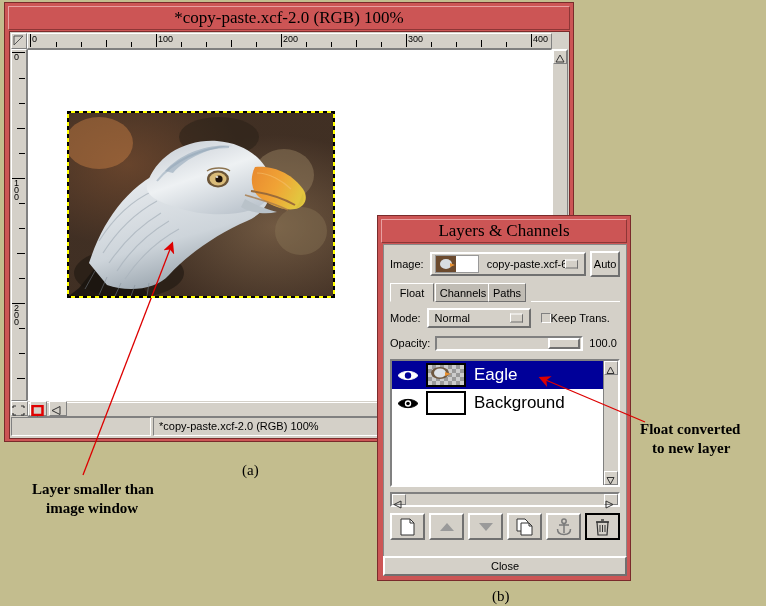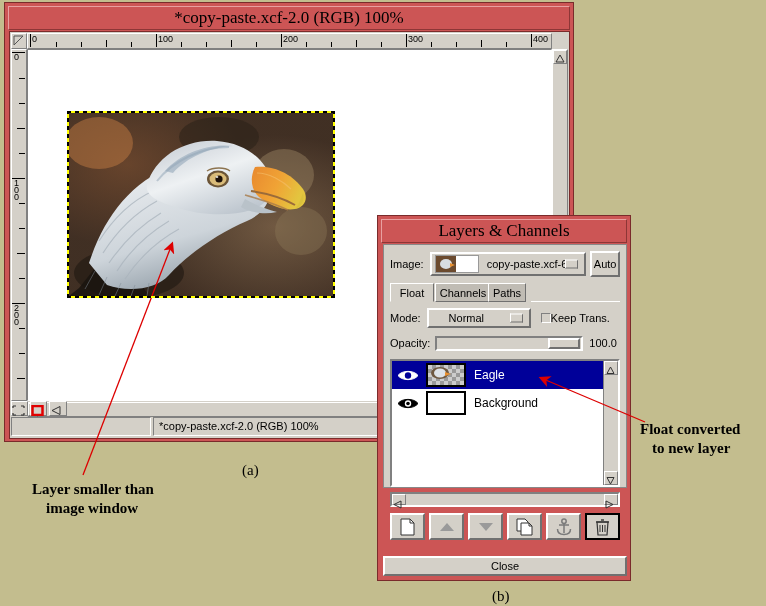--- a/index.html
+++ b/index.html
@@ -131,42 +131,42 @@
     background-size:100% 2px,100% 2px,2px 100%,2px 100%;
     background-position:0 0, 0 100%, 0 0, 100% 0;
     background-repeat:no-repeat;
     z-index:5; pointer-events:none;
   }
   .eagle .photo { position:absolute; left:2px; top:2px; right:2px; bottom:2px; overflow:hidden; }
 
   
   #layerswin { left:377px; top:215px; width:254px; height:366px; padding:3px; }
   #layerswin .lc-inner {
-    position:absolute; left:5px; top:28px; width:244px; height:244px;
+    position:absolute; left:5px; top:28px; width:244px; height:329px;
     background:#d4d0c8;
     border:1px solid #888; box-sizing:border-box;
     padding:6px 6px 0 6px;
   }
   .lbl { font-size:11px; color:#000; }
   .row { display:flex; align-items:center; }
   .sunken {
     background:#d4d0c8;
     border:2px solid #808080; border-right-color:#fff; border-bottom-color:#fff;
     box-sizing:border-box;
   }
   .raised {
     background:#d4d0c8;
     border:2px solid #fff; border-right-color:#707070; border-bottom-color:#707070;
     box-sizing:border-box;
   }
   .optmenu {
     background:#d4d0c8; position:relative;
     border:2px solid #fff; border-right-color:#707070; border-bottom-color:#707070;
     box-sizing:border-box; font-size:11px; color:#000;
-    display:flex; align-items:center; padding-left:20px;
+    display:flex; align-items:center; padding-left:6px;
   }
   .optmenu .handle {
     position:absolute; right:6px; top:50%; transform:translateY(-50%);
     width:13px; height:9px; background:#d4d0c8;
     border:1px solid #fff; border-right-color:#707070; border-bottom-color:#707070;
     box-sizing:border-box;
   }
   .tabstrip { position:relative; height:19px; margin-top:6px; }
   .tab {
     position:absolute; top:0; height:19px; font-size:11px; color:#000;
@@ -176,21 +176,21 @@
   }
   .tab.inactive { background:#c0bcb4; border-bottom-color:#707070; }
   .tabline { position:absolute; left:0; right:0; bottom:0; height:1px; background:#fff; }
   .layerlist {
     position:relative; height:128px; background:#fff;
     border:2px solid #808080; border-right-color:#fff; border-bottom-color:#fff;
     box-sizing:border-box; margin-top:6px; overflow:hidden;
   }
   .layerrow { display:flex; align-items:center; height:28px; padding:0 2px; }
   .layerrow.sel { background:#000099; }
-  .layerrow .name { font-size:12px; color:#000; margin-left:8px; }
+  .layerrow .name { font-size:17px; color:#000; margin-left:8px; }
   .layerrow.sel .name { color:#fff; }
   .thumb {
     width:40px; height:24px; border:2px solid #000; box-sizing:border-box;
     background:#fff; position:relative; overflow:hidden; margin-left:4px;
   }
   .checker {
     position:absolute; inset:0;
     background-image:
       linear-gradient(45deg,#999 25%,transparent 25%,transparent 75%,#999 75%),
       linear-gradient(45deg,#999 25%,transparent 25%,transparent 75%,#999 75%);

